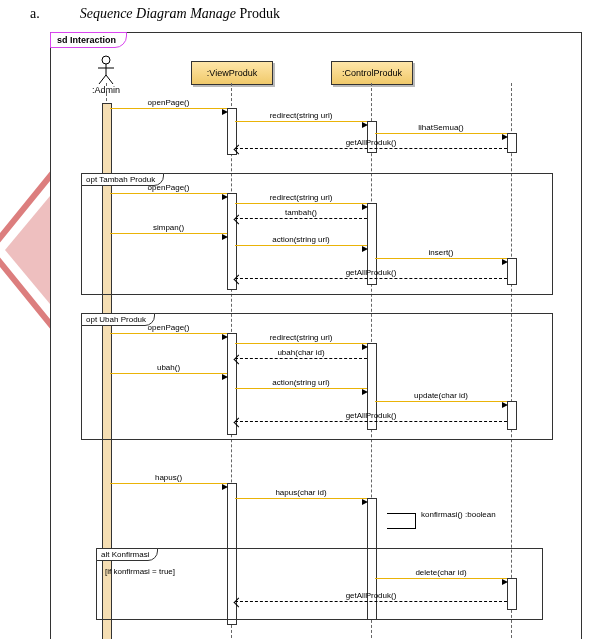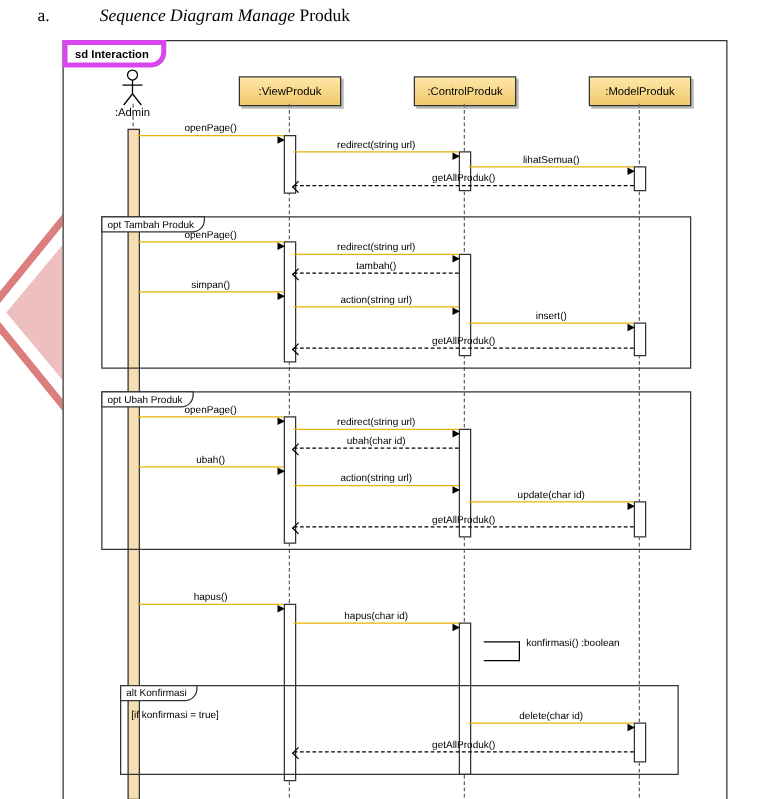--- a/index.html
+++ b/index.html
@@ -20,21 +20,21 @@
     margin: 0 30px 10px 50px;
     border: 1px solid #333;
     position: relative;
     height: 620px;
     background: #fff;
   }
   .frame-tab {
     position: absolute;
     top: -1px;
     left: -1px;
-    border: 4px solid #d946ef;
+    border: 1px solid #d946ef;
     border-bottom-right-radius: 12px;
     padding: 2px 10px 2px 6px;
     font-size: 9px;
     font-weight: bold;
     background: #fff;
     font-family: Arial, sans-serif;
   }
   .lifeline-head {
     position: absolute;
     top: 28px;
@@ -179,21 +179,20 @@
       <circle cx="10" cy="5" r="4" fill="none" stroke="#000"></circle>
       <line x1="10" y1="9" x2="10" y2="20" stroke="#000"></line>
       <line x1="2" y1="13" x2="18" y2="13" stroke="#000"></line>
       <line x1="10" y1="20" x2="3" y2="29" stroke="#000"></line>
       <line x1="10" y1="20" x2="17" y2="29" stroke="#000"></line>
     </svg>
     <div>:Admin</div>
   </div>
   <div class="lifeline-head" style="left:140px;">:ViewProduk</div>
   <div class="lifeline-head" style="left:280px;">:ControlProduk</div>
-  <div class="lifeline-head" style="left:420px;">:ModelProduk</div>
 
   <div class="lifeline" style="left:55px; height:560px;"></div>
   <div class="lifeline" style="left:180px; height:560px;"></div>
   <div class="lifeline" style="left:320px; height:560px;"></div>
   <div class="lifeline" style="left:460px; height:560px;"></div>
 
   <div class="activation primary" style="left:51px; top:70px; height:535px;"></div>
   <div class="activation" style="left:176px; top:75px; height:45px;"></div>
   <div class="activation" style="left:316px; top:88px; height:30px;"></div>
   <div class="activation" style="left:456px; top:100px; height:18px;"></div>

